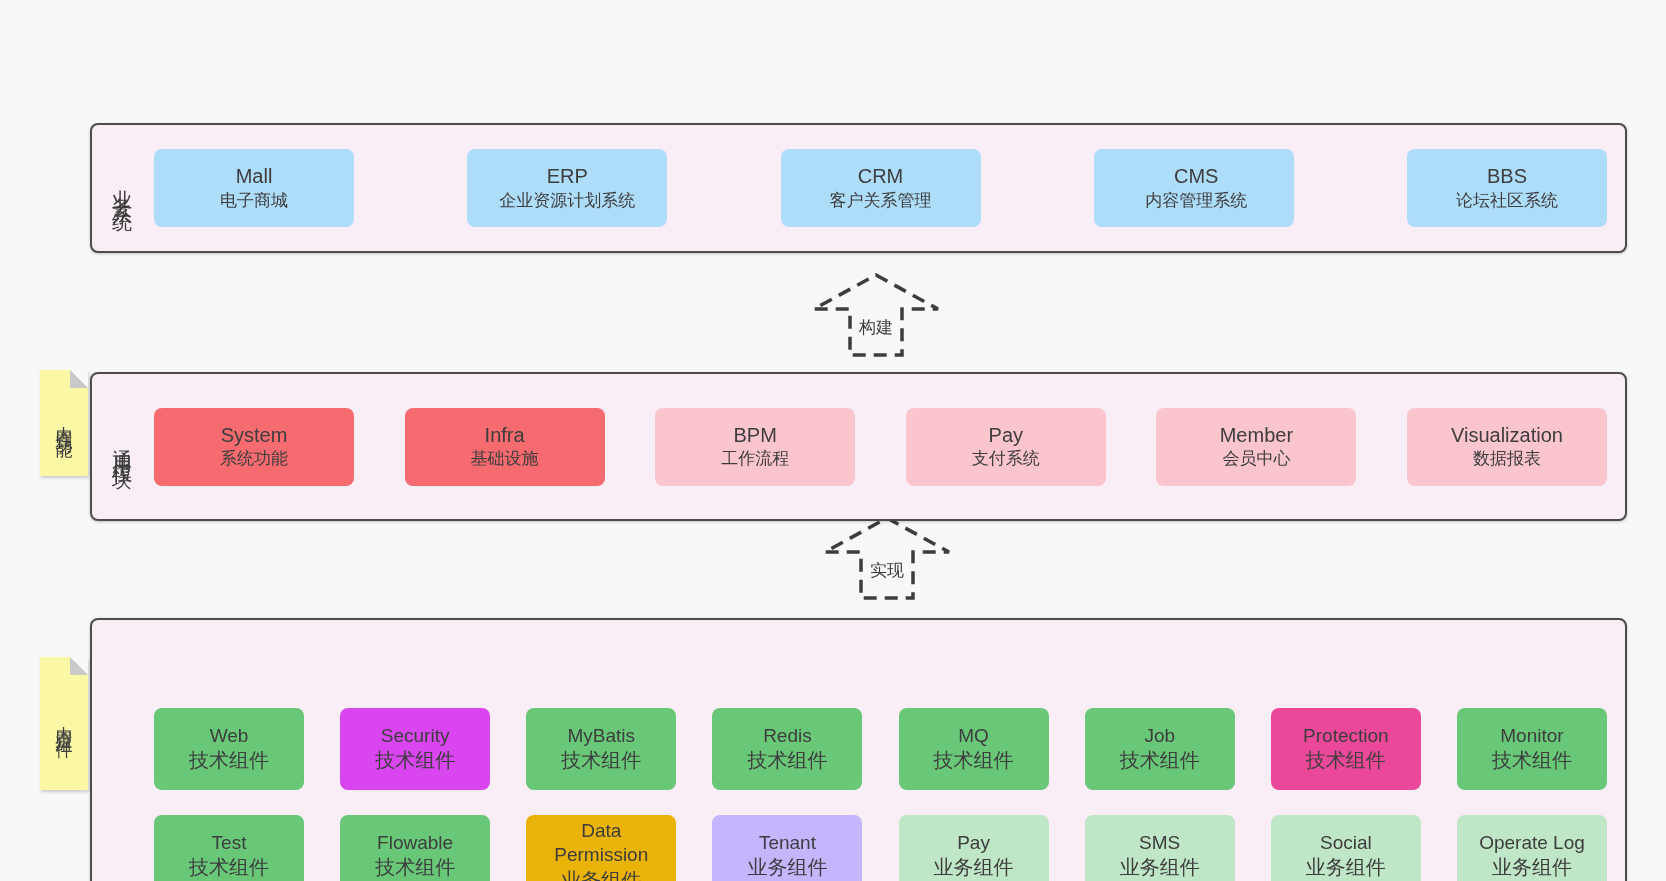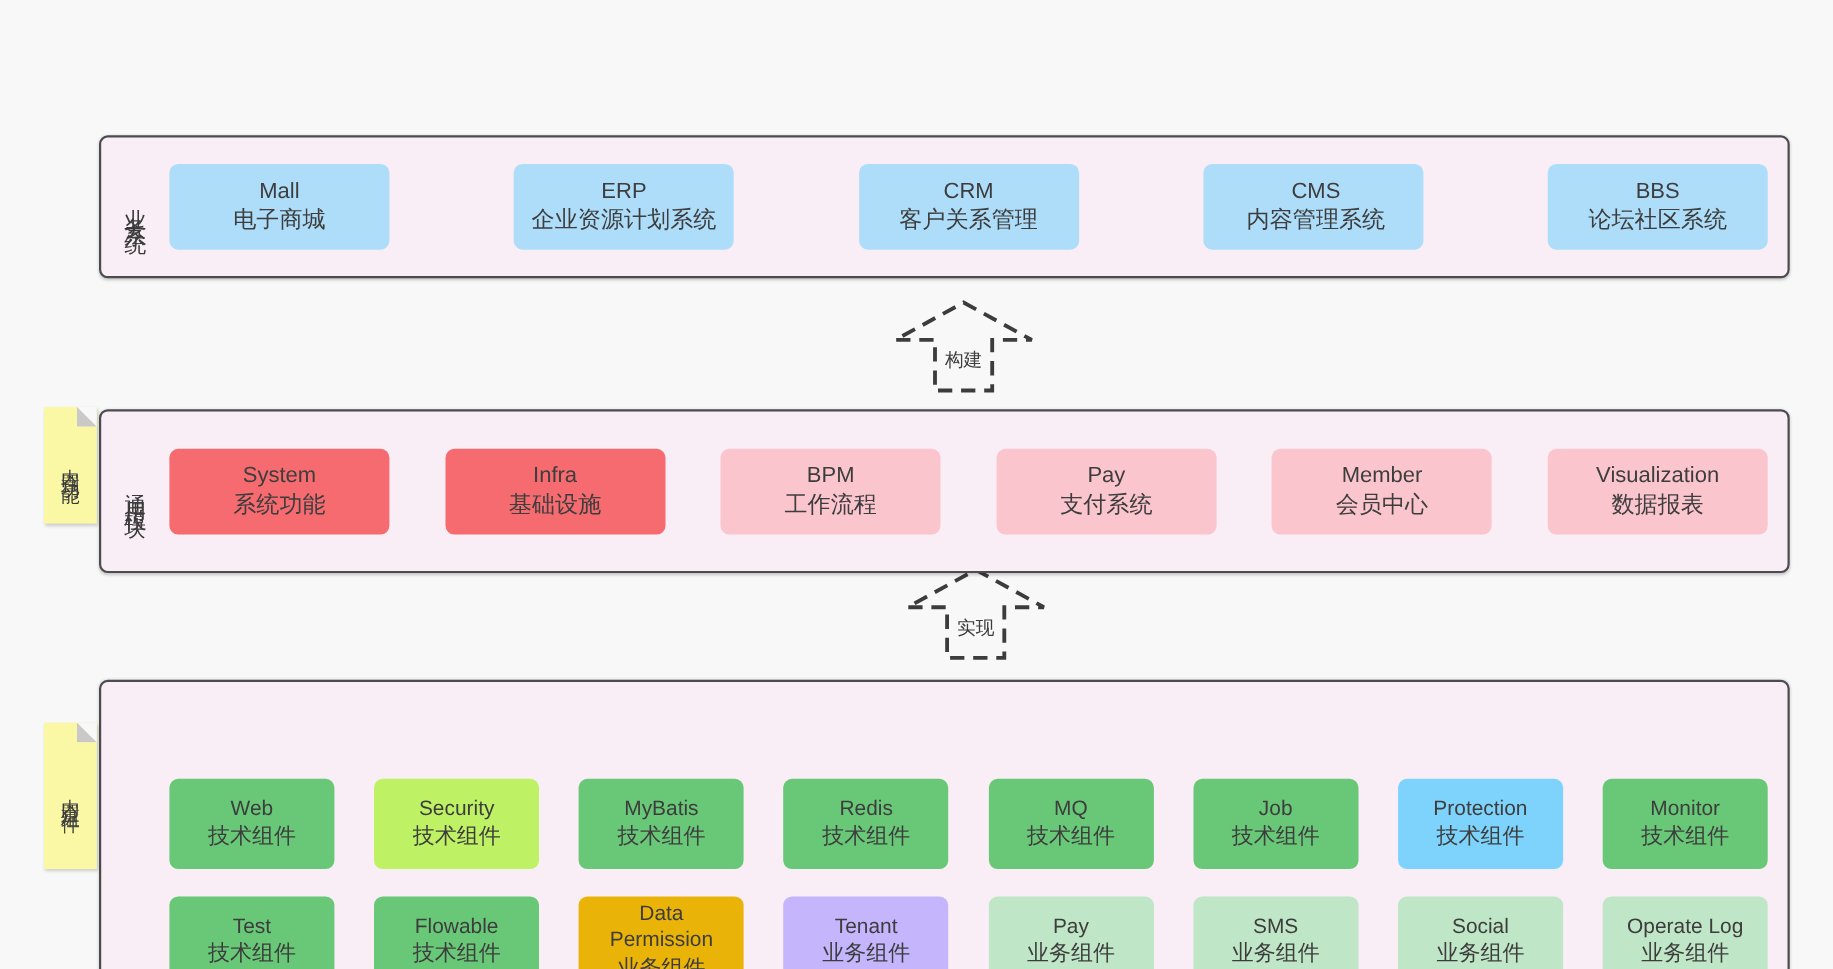--- a/index.html
+++ b/index.html
@@ -34,21 +34,21 @@
 
   
   .box {
     box-sizing:border-box; border-radius:8px; padding:4px 6px;
     display:flex; flex-direction:column; align-items:center; justify-content:center;
     text-align:center; line-height:1.28;
   }
   .cols-6 .box { width:200px; height:78px; }
   .cols-8 .box { width:150px; height:82px; }
   .box-name { font-size:20px; }
-  .box-desc { font-size:21px; }
+  .box-desc { font-size:17px; }
   .cols-8 .box-name { font-size:19px; }
   .cols-8 .box-desc { font-size:20px; }
 
   
   .sticky {
     position:absolute; left:-52px; width:48px;
     background:#fbf8a5; box-shadow:1px 2px 3px rgba(0,0,0,.18);
     display:flex; align-items:center; justify-content:center;
   }
   .layer-1 .sticky { top:-4px;  height:106px; }
@@ -164,41 +164,41 @@
     </aside>
     <div class="layer-label-wrap">
       <span class="v-text layer-label">框架组件</span>
     </div>
     <div class="rows">
         <div class="row">
           <div class="box" style="background: rgb(104, 200, 120);">
     <div class="box-name">Web</div>
     <div class="box-desc">技术组件</div>
   </div>
-          <div class="box" style="background: #bef264;">
+          <div class="box" style="background: #d946ef;">
     <div class="box-name">Security</div>
     <div class="box-desc">技术组件</div>
   </div>
           <div class="box" style="background: rgb(104, 200, 120);">
     <div class="box-name">MyBatis</div>
     <div class="box-desc">技术组件</div>
   </div>
           <div class="box" style="background: rgb(104, 200, 120);">
     <div class="box-name">Redis</div>
     <div class="box-desc">技术组件</div>
   </div>
           <div class="box" style="background: rgb(104, 200, 120);">
     <div class="box-name">MQ</div>
     <div class="box-desc">技术组件</div>
   </div>
           <div class="box" style="background: rgb(104, 200, 120);">
     <div class="box-name">Job</div>
     <div class="box-desc">技术组件</div>
   </div>
-          <div class="box" style="background: #7dd3fc;">
+          <div class="box" style="background: #ec4899;">
     <div class="box-name">Protection</div>
     <div class="box-desc">技术组件</div>
   </div>
           <div class="box" style="background: rgb(104, 200, 120);">
     <div class="box-name">Monitor</div>
     <div class="box-desc">技术组件</div>
   </div>
         </div>
         <div class="row">
           <div class="box" style="background: rgb(104, 200, 120);">

